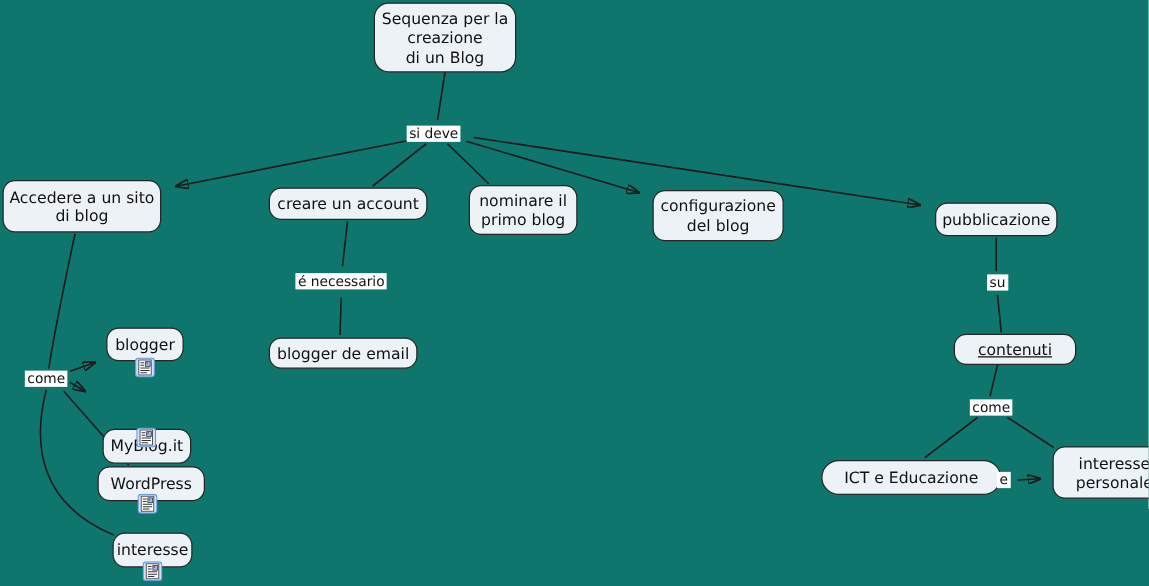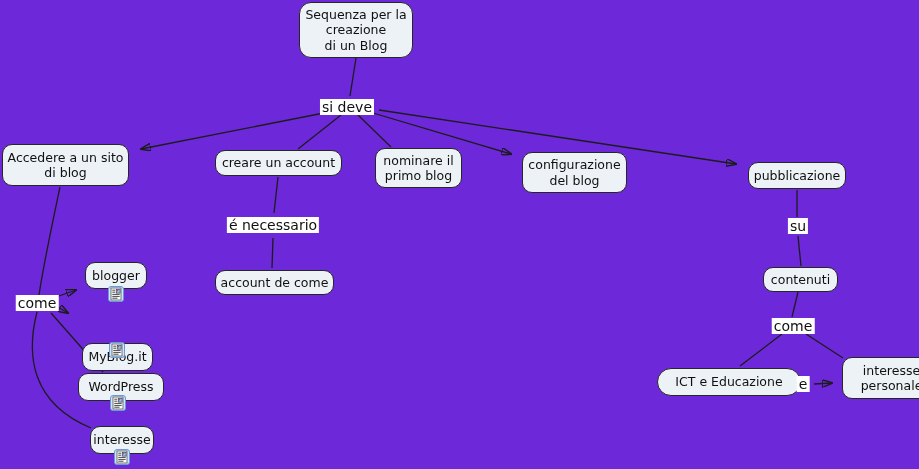--- a/index.html
+++ b/index.html
@@ -1,40 +1,40 @@
 <!DOCTYPE html>
 <html><head>
 <meta charset="utf-8">
 <style>
   html,body{margin:0;padding:0;background:#ffffff;}
   .canvas{
     position:relative;
     width:919px;height:469px;
-    background:#6d28d9;
+    background:#0f766e;
     font-family:"DejaVu Sans","Liberation Sans",sans-serif;
     overflow:hidden;
   }
   .edges{position:absolute;left:0;top:0;width:919px;height:469px;}
   .edges path{stroke:#1c1c1c;stroke-width:1.3;fill:none;}
   .node{
     position:absolute;
     box-sizing:border-box;
     background:#edf2f6;
     border:1.5px solid #262626;
     border-radius:10px;
     display:flex;align-items:center;justify-content:center;
     text-align:center;
     font-size:12.5px;line-height:1.22;color:#101010;
     cursor:default;
   }
   .node span{white-space:pre-line;}
   .link-label{
     position:absolute;
     transform:translate(-50%,-50%);
-    font-size:14px;color:#101010;
+    font-size:11px;color:#101010;
     background:#ffffff;
     padding:0 2px;
     white-space:nowrap;
   }
   .res-icon{
     position:absolute;width:16px;height:16px;display:block;
   }
 </style>
 </head>
 <body>
@@ -78,38 +78,38 @@
   <div class="node" style="left:2px;top:144px;width:127px;height:42px;">
     <span>Accedere a un sito
 di blog</span>
   </div>
 
   <div class="node" style="left:215px;top:150px;width:127px;height:26px;">
     <span>creare un account</span>
   </div>
 
   <div class="node" style="left:215px;top:270px;width:119px;height:25px;">
-    <span>account de come</span>
+    <span>blogger de email</span>
   </div>
 
   <div class="node" style="left:375px;top:148px;width:87px;height:40px;">
     <span>nominare il
 primo blog</span>
   </div>
 
   <div class="node" style="left:522px;top:152px;width:105px;height:41px;">
     <span>configurazione
 del blog</span>
   </div>
 
   <div class="node" style="left:748px;top:162px;width:98px;height:27px;">
     <span>pubblicazione</span>
   </div>
 
-  <div class="node" style="left:763px;top:267px;width:75px;height:25px;">
+  <div class="node" style="left:763px;top:267px;width:98px;height:25px;text-decoration:underline;">
     <span>contenuti</span>
   </div>
 
   <div class="node" style="left:657px;top:368px;width:144px;height:28px;border-radius:14px;">
     <span>ICT e Educazione</span>
   </div>
 
   <div class="node" style="left:842px;top:357px;width:99px;height:42px;">
     <span>interesse
 personale</span>

